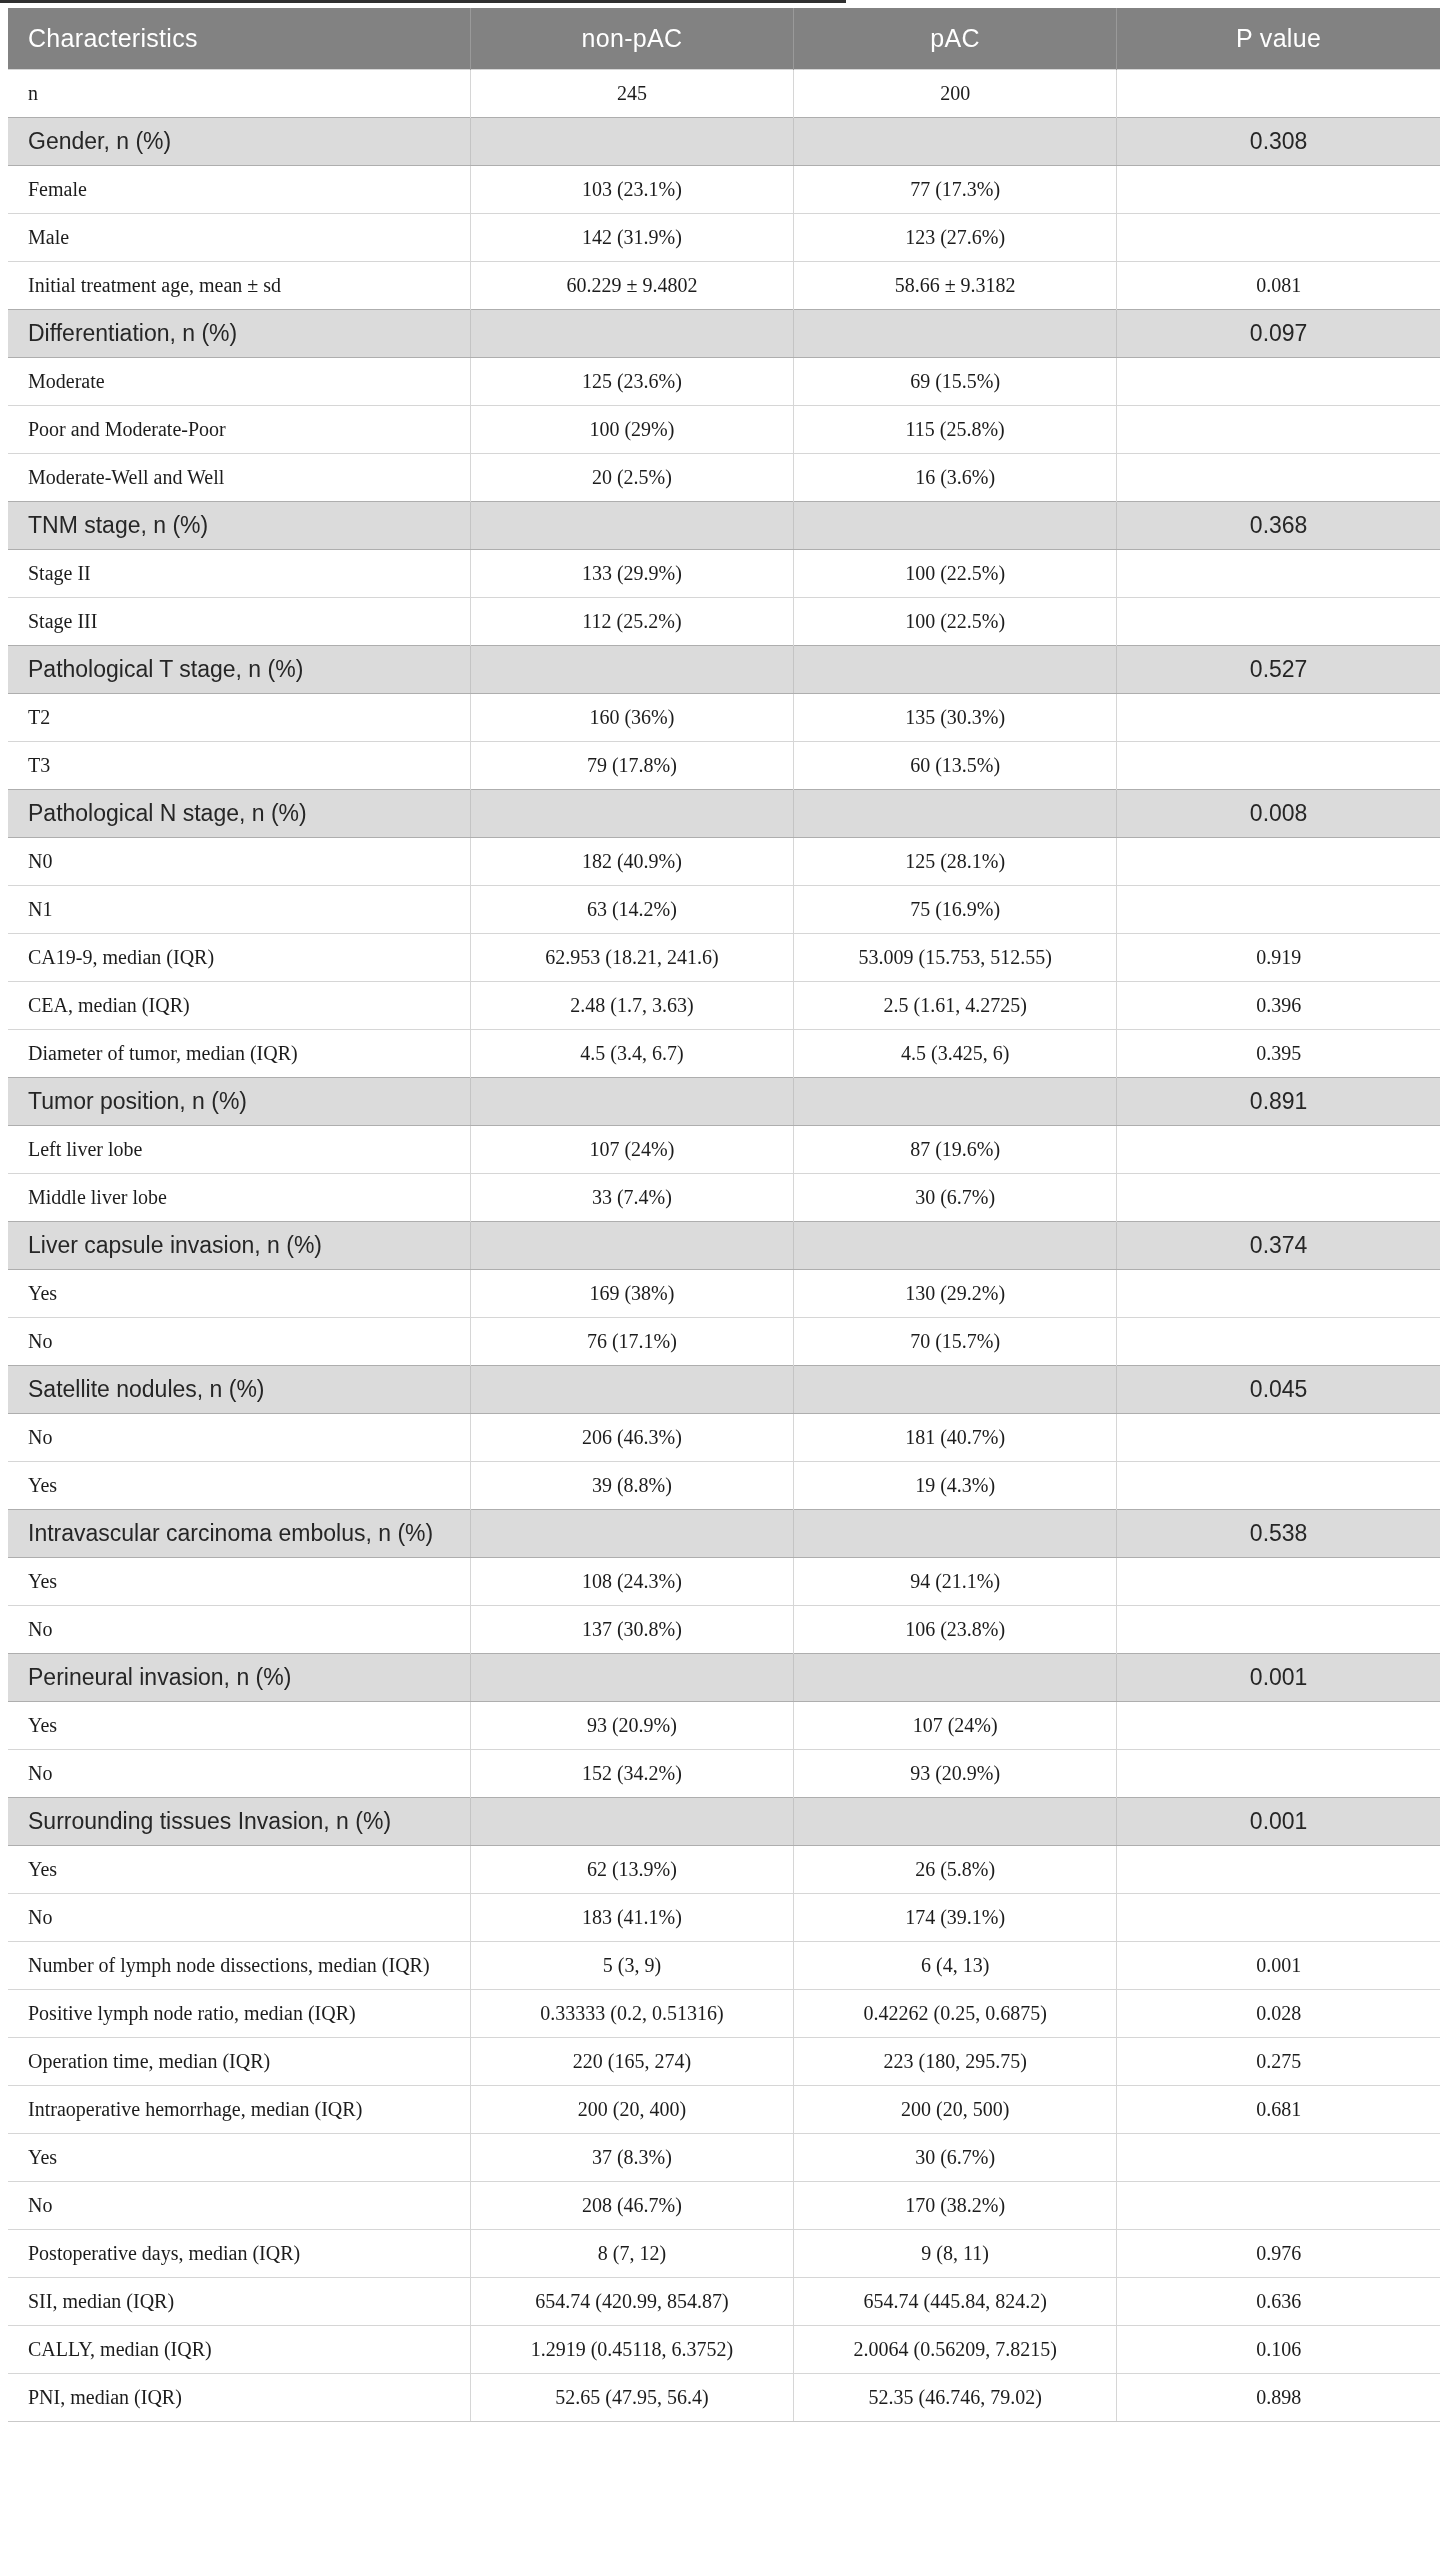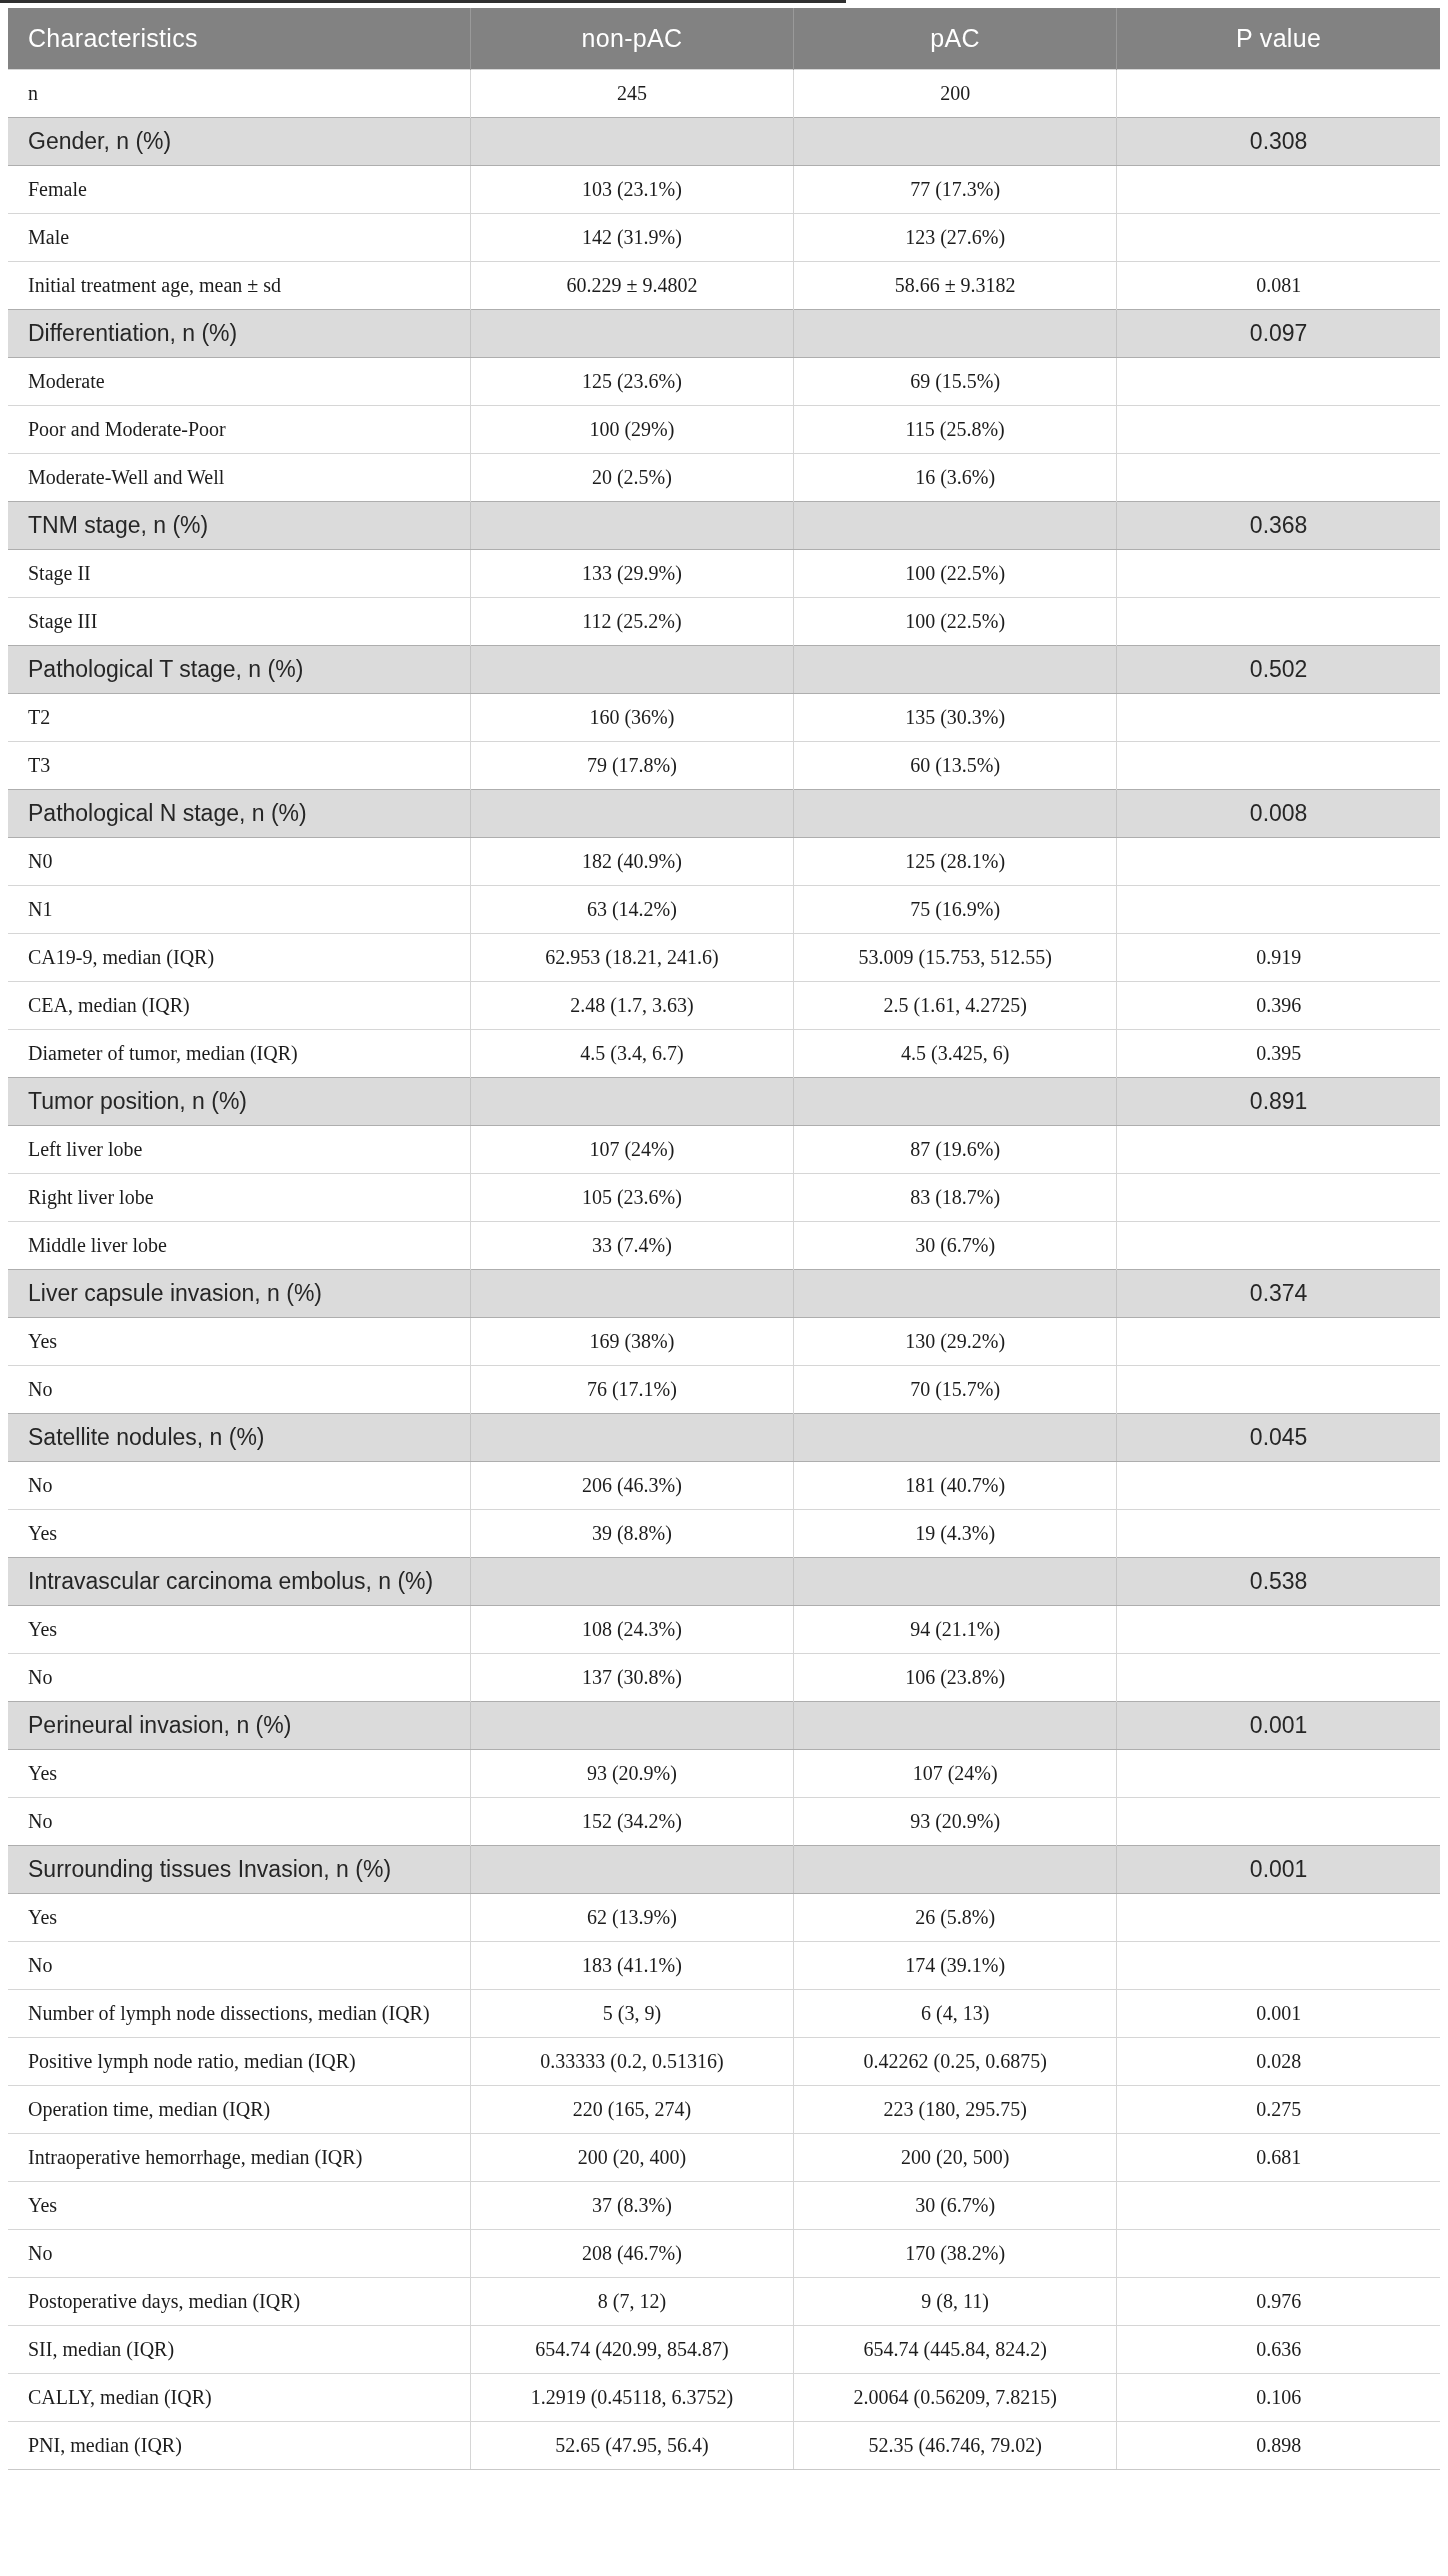--- a/index.html
+++ b/index.html
@@ -165,21 +165,21 @@
       <tr class="data">
         <td>Stage III</td>
         <td>112 (25.2%)</td>
         <td>100 (22.5%)</td>
         <td></td>
       </tr>
       <tr class="section">
         <td>Pathological T stage, n (%)</td>
         <td></td>
         <td></td>
-        <td>0.502</td>
+        <td>0.527</td>
       </tr>
       <tr class="data">
         <td>T2</td>
         <td>160 (36%)</td>
         <td>135 (30.3%)</td>
         <td></td>
       </tr>
       <tr class="data">
         <td>T3</td>
         <td>79 (17.8%)</td>
@@ -228,26 +228,20 @@
         <td></td>
         <td>0.891</td>
       </tr>
       <tr class="data">
         <td>Left liver lobe</td>
         <td>107 (24%)</td>
         <td>87 (19.6%)</td>
         <td></td>
       </tr>
       <tr class="data">
-        <td>Right liver lobe</td>
-        <td>105 (23.6%)</td>
-        <td>83 (18.7%)</td>
-        <td></td>
-      </tr>
-      <tr class="data">
         <td>Middle liver lobe</td>
         <td>33 (7.4%)</td>
         <td>30 (6.7%)</td>
         <td></td>
       </tr>
       <tr class="section">
         <td>Liver capsule invasion, n (%)</td>
         <td></td>
         <td></td>
         <td>0.374</td>

